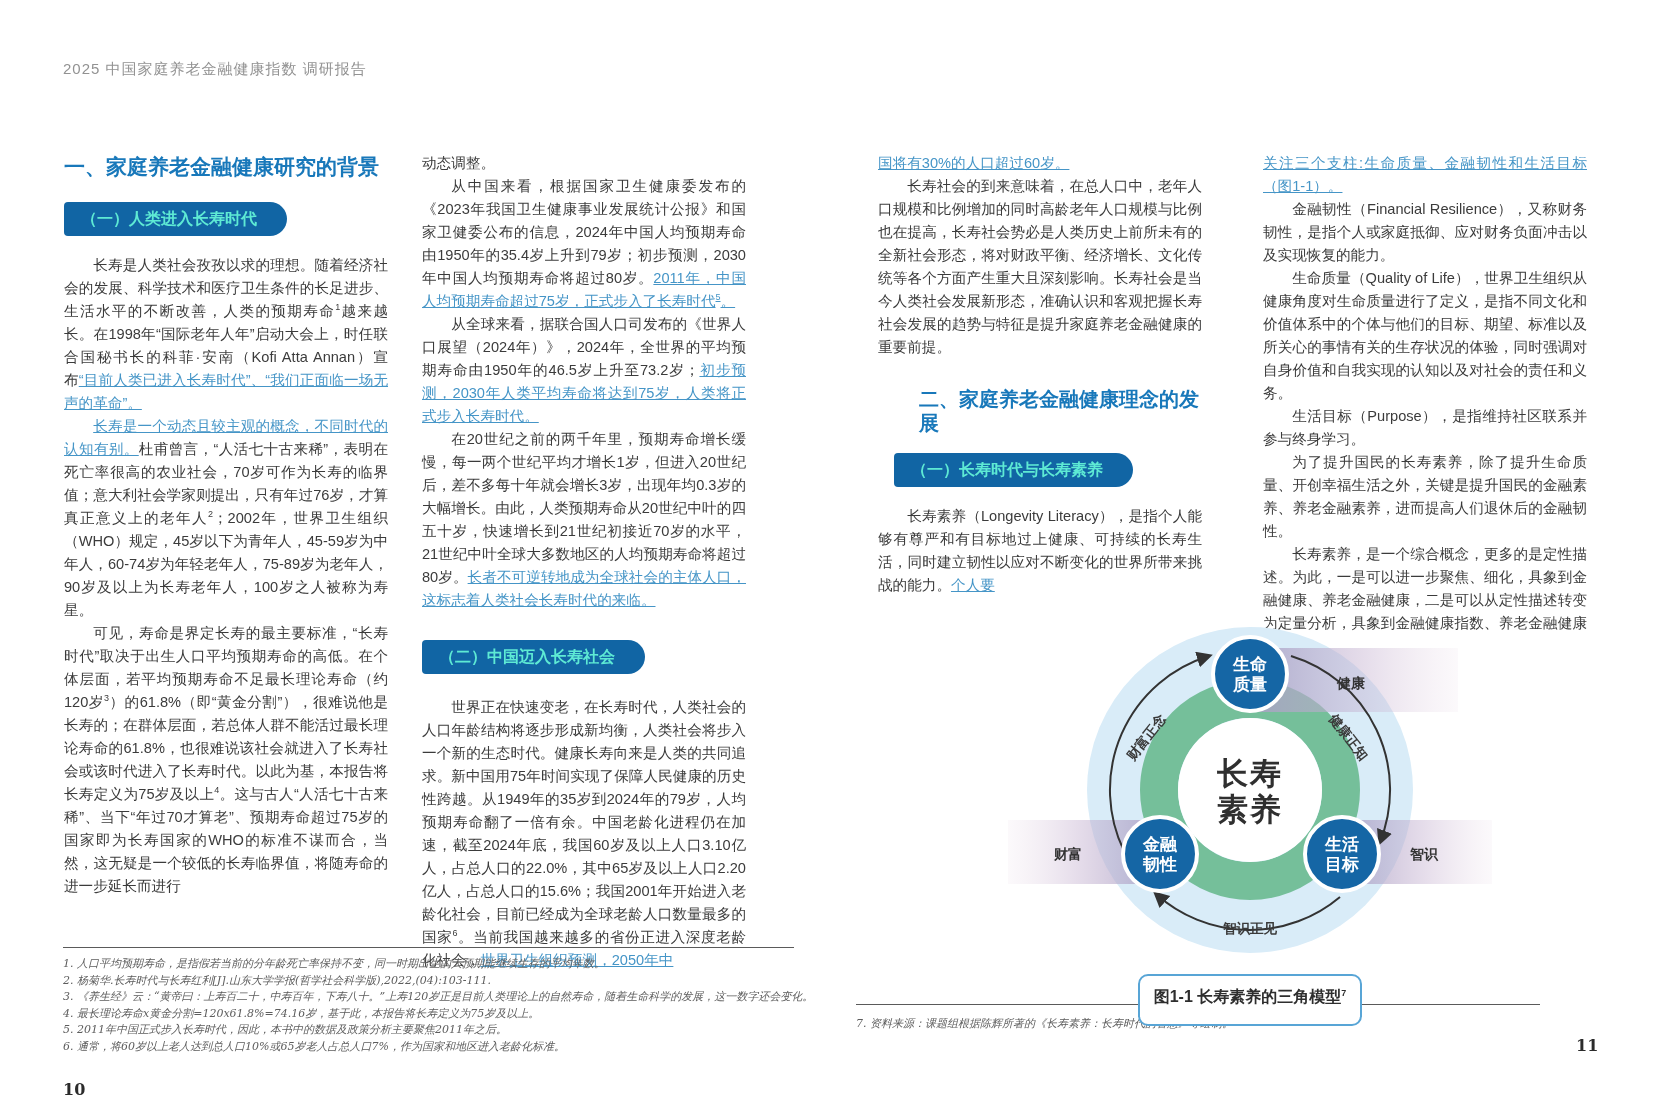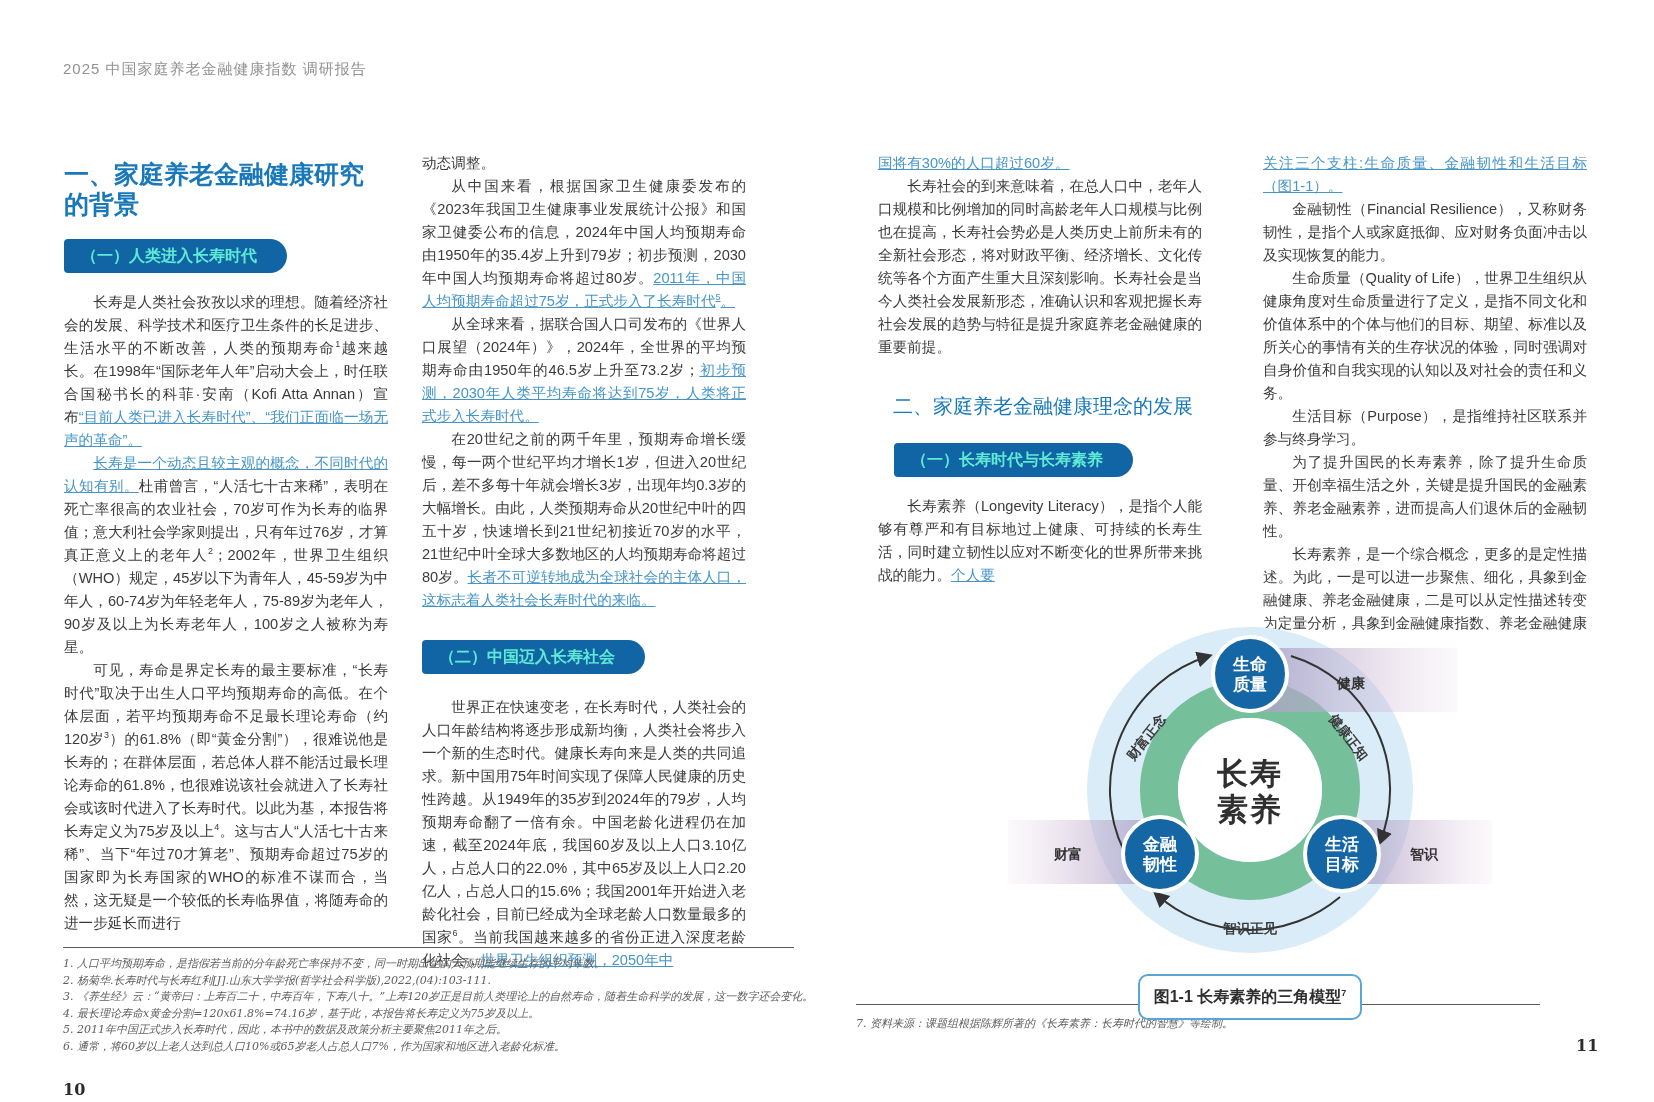--- a/index.html
+++ b/index.html
@@ -9,31 +9,31 @@
   *{margin:0;padding:0;box-sizing:border-box;}
   html,body{width:1654px;height:1102px;background:#ffffff;overflow:hidden;
     font-family:"Liberation Sans","DejaVu Sans",sans-serif;color:var(--body);}
   .stage{position:relative;width:1654px;height:1102px;background:#fff;}
   .page-header{position:absolute;left:63px;top:60px;font-size:15px;color:#929292;letter-spacing:1px;}
   .col{position:absolute;top:152px;width:324px;}
   .col p{font-size:14.6px;line-height:23px;text-align:justify;text-indent:2em;}
   .col p.cont{text-indent:0;}
   .accent{color:var(--accent);text-decoration:underline;}
   sup{font-size:9px;line-height:0;vertical-align:super;}
-  h1.sec{font-size:25px;line-height:30px;color:var(--heading);font-weight:bold;margin:7px 0 20px;}
-  h2.sec{font-size:20px;line-height:38px;color:var(--heading);font-weight:normal;margin:28px 0 18px 15px;}
+  h1.sec{font-size:21px;line-height:30px;color:var(--heading);font-weight:bold;margin:0 0 20px;}
+  h2.sec{font-size:20px;line-height:24px;color:var(--heading);font-weight:bold;margin:28px 0 18px 41px;}
   .badge{display:inline-block;background:var(--badge);color:#5eead4;font-weight:bold;font-size:16px;
     height:34px;line-height:34px;padding:0 30px 0 17px;border-radius:4px 17px 17px 4px;margin:0 0 18px;}
   .badge.b3{margin-left:16px;}
   .badge.mid{margin:28px 0 22px;}
   .rule{position:absolute;height:1px;background:#5a5a5a;}
   .footnotes{position:absolute;font-family:"DejaVu Serif","Liberation Serif",serif;font-style:italic;
     font-size:11px;line-height:16.5px;color:#5d5d5d;}
   .pagenum{position:absolute;font-family:"DejaVu Serif","Liberation Serif",serif;font-weight:bold;font-size:16px;color:#2b2b2b;}
-  .fig-caption{position:absolute;left:1138px;top:974px;width:224px;height:46px;background:#fff;
+  .fig-caption{position:absolute;left:1138px;top:974px;width:224px;height:52px;background:#fff;
     border:2px solid #58a5d6;border-radius:10px;text-align:center;line-height:42px;
     font-size:16px;font-weight:bold;color:#2e2e2e;z-index:5;}
   .diagram{position:absolute;left:990px;top:592px;width:520px;height:390px;}
 </style>
 </head>
 <body>
 
 <div class="stage">
 
   <div class="page-header">2025 中国家庭养老金融健康指数 调研报告</div>

